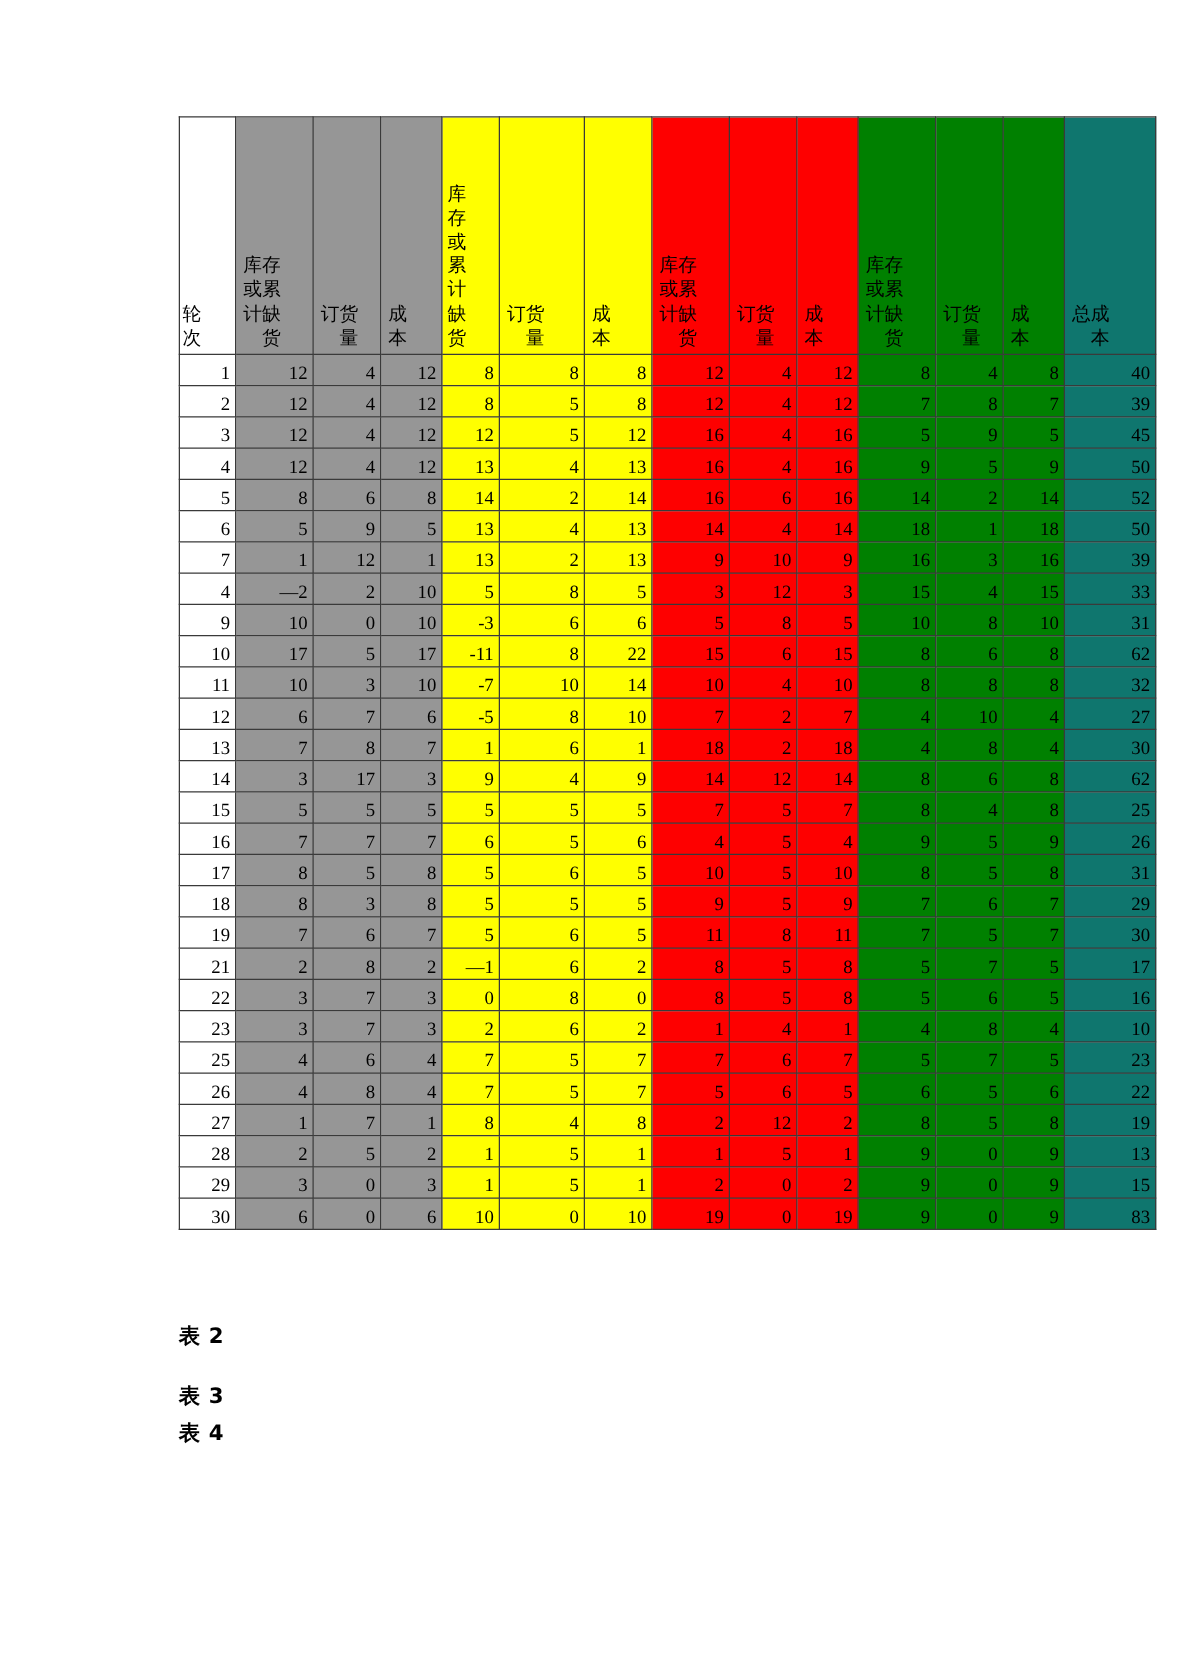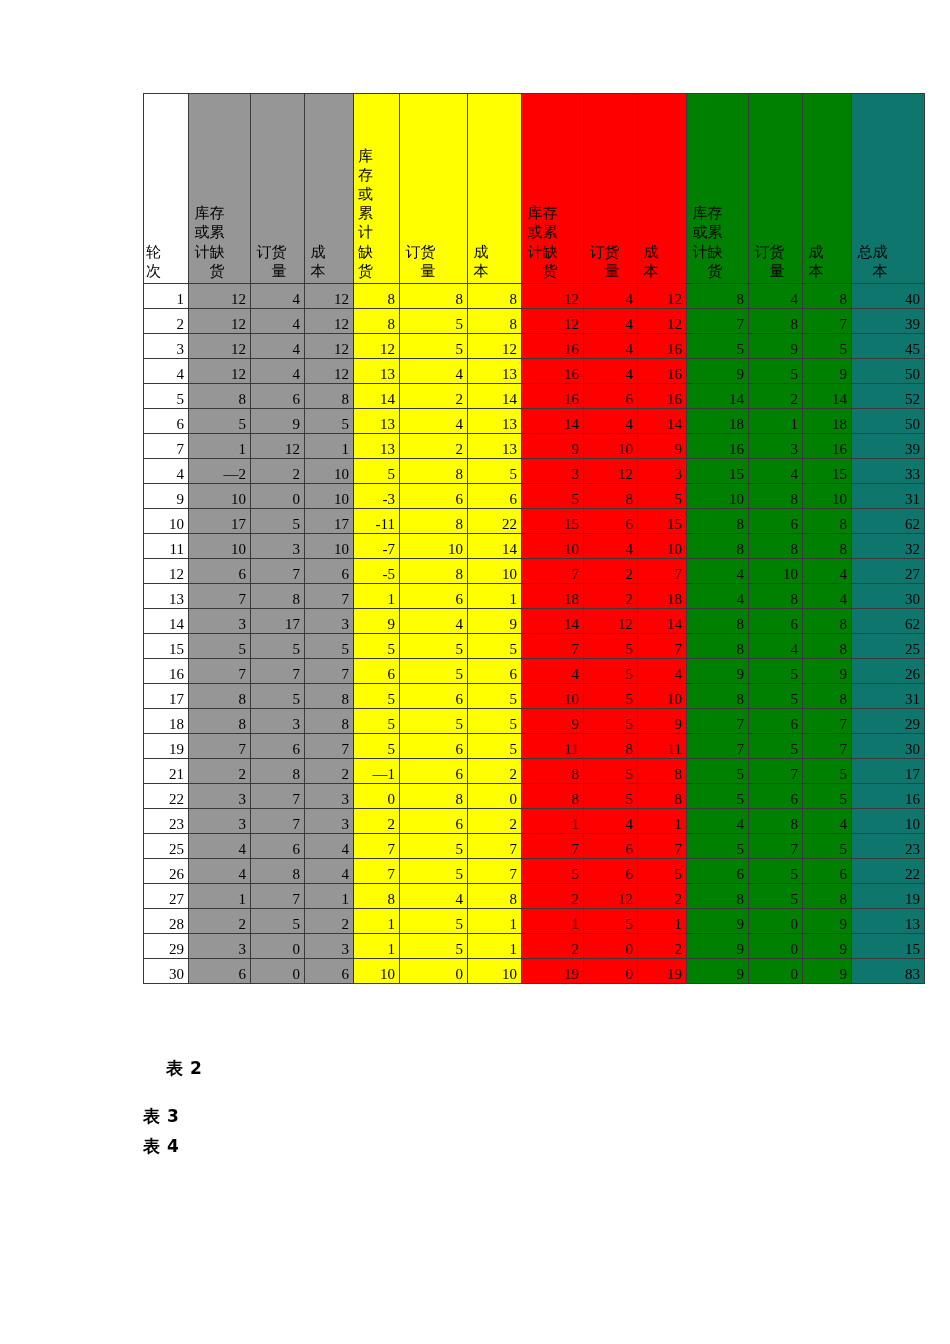--- a/index.html
+++ b/index.html
@@ -111,21 +111,21 @@
   
   .caption {
     position: absolute;
     left: 143px;
     font-family: "DejaVu Sans", "Liberation Sans", sans-serif;
     font-weight: bold;
     font-size: 17px;
     color: #000000;
     letter-spacing: 0.5px;
   }
-  #cap2 { top: 1057px; margin-left: 23px; }
+  #cap2 { top: 1057px; }
   #cap3 { top: 1105px; }
   #cap4 { top: 1135px; }
 </style>
 </head>
 <body>
 
 <div id="sheet">
 
   <table class="beer-table">
     <colgroup>

